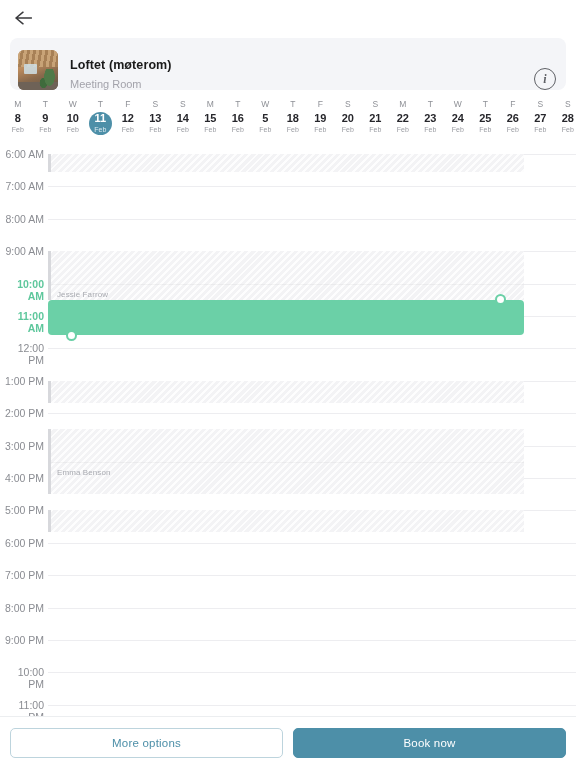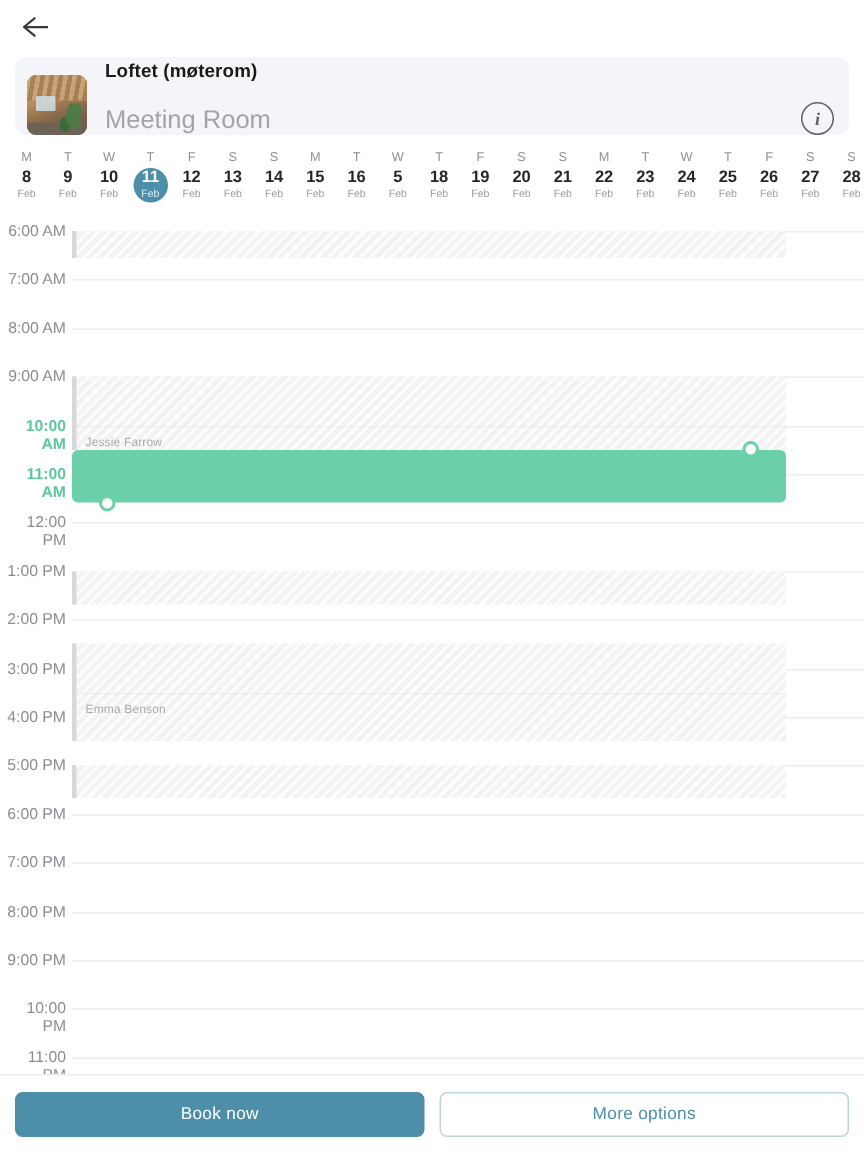--- a/index.html
+++ b/index.html
@@ -53,21 +53,21 @@
   }
   .room-thumb .t-floor {
     position:absolute; left:0; bottom:0; width:100%; height:20%;
     background:#6e6257;
   }
   .room-meta { margin-left: 12px; flex: 1 1 auto; min-width: 0; }
   .room-name {
     font-size: 12.5px; font-weight: bold; color:#1a1a1a; letter-spacing:.1px;
     white-space: nowrap; overflow: hidden; text-overflow: ellipsis;
   }
-  .room-type { font-size: 17px; color:#a3a3ab; margin-top: 16px; }
+  .room-type { font-size: 11px; color:#a3a3ab; margin-top: 6px; }
   .info-btn {
     width: 22px; height:22px; border-radius:50%;
     border: 1.3px solid #5f6166; color:#5f6166;
     display:flex; align-items:center; justify-content:center;
     font-size: 12px; font-family:"Liberation Serif", serif; font-style: italic; font-weight:bold;
     flex: 0 0 22px; cursor:pointer; background:none;
   }
 
   
   .date-strip {
@@ -418,17 +418,17 @@
         </div>
         <div class="busy" style="top: 370px; height: 22px;"></div>
         <div class="selection" style="top: 159.8px; height: 35px; background: rgb(107, 208, 167);">
           <div class="handle" style="right: 18px; top: -6px; border-color: rgb(107, 208, 167);"></div>
           <div class="handle" style="left: 18px; bottom: -6px; border-color: rgb(107, 208, 167);"></div>
         </div>
       </div>
   </div>
 
   <div class="footer">
+    <div class="btn btn-secondary">More options</div>
     <div class="btn btn-primary">Book now</div>
-    <div class="btn btn-secondary">More options</div>
   </div>
 
 </div>
 
 </body></html>

